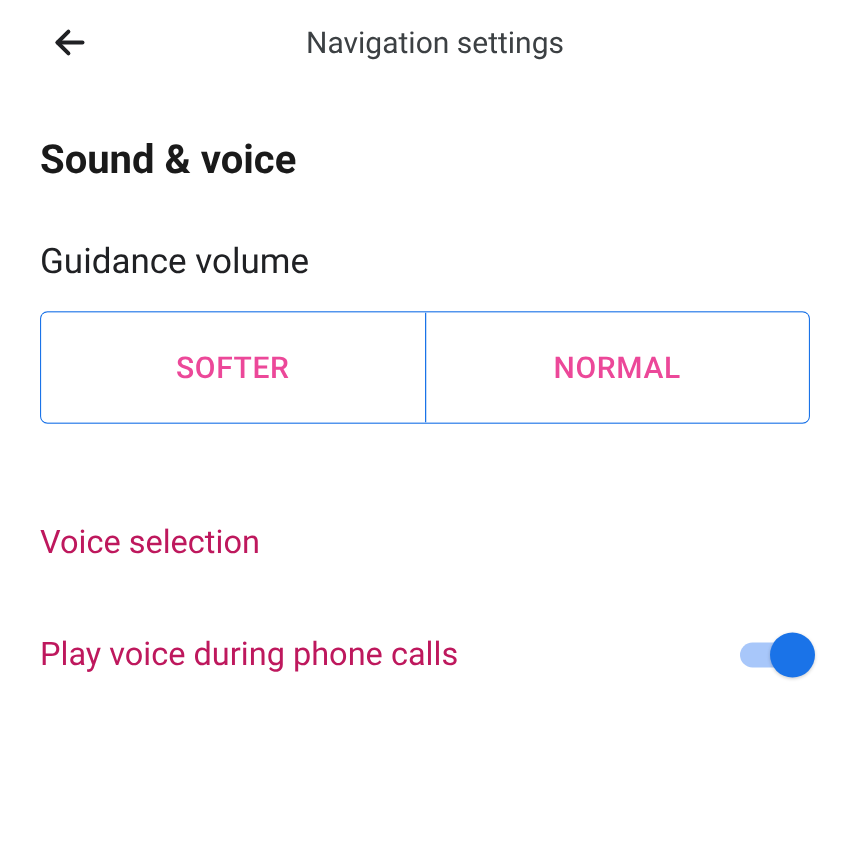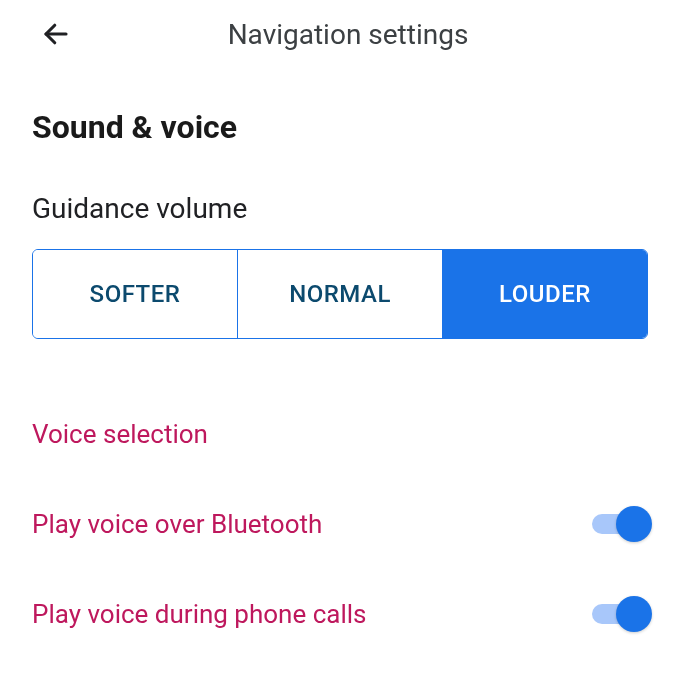--- a/index.html
+++ b/index.html
@@ -34,21 +34,21 @@
       height: 30px;
       stroke: #202124;
       stroke-width: 2.5;
       fill: none;
       stroke-linecap: round;
       stroke-linejoin: round;
     }
     .app-title {
       flex: 1;
       text-align: center;
-      font-size: 28px;
+      font-size: 24px;
       font-weight: 400;
       color: #3c4043;
       margin-left: -40px;
       padding-right: 20px;
     }
     .content {
       padding: 40px 32px 0 32px;
     }
     .section-header {
       font-size: 32px;
@@ -72,21 +72,21 @@
       margin-bottom: 50px;
     }
     .segment {
       flex: 1;
       display: flex;
       align-items: center;
       justify-content: center;
       font-size: 24px;
       font-weight: 500;
       letter-spacing: 0.5px;
-      color: #0c4a6e;
+      color: #ec4899;
       background: #fff;
       cursor: pointer;
     }
     .segment + .segment {
       border-left: 1.5px solid #1a73e8;
     }
     .segment.selected {
       background: #1a73e8;
       color: #fff;
     }
@@ -149,38 +149,28 @@
 </div>
 
 <div class="content">
   <div class="section-header">Sound &amp; voice</div>
 
   <div class="setting-label">Guidance volume</div>
 
   <div class="segmented">
     <div class="segment">SOFTER</div>
     <div class="segment">NORMAL</div>
-    <div class="segment selected">LOUDER</div>
   </div>
 
   <div class="list-item">
     <div class="text-block">
       <div class="primary">Voice selection</div>
     </div>
   </div>
 
-  <div class="list-item">
-    <div class="text-block">
-      <div class="primary">Play voice over Bluetooth</div>
-    </div>
-    <div class="switch">
-      <div class="switch-track"></div>
-      <div class="switch-thumb"></div>
-    </div>
-  </div>
 
   <div class="list-item">
     <div class="text-block">
       <div class="primary">Play voice during phone calls</div>
     </div>
     <div class="switch">
       <div class="switch-track"></div>
       <div class="switch-thumb"></div>
     </div>
   </div>

